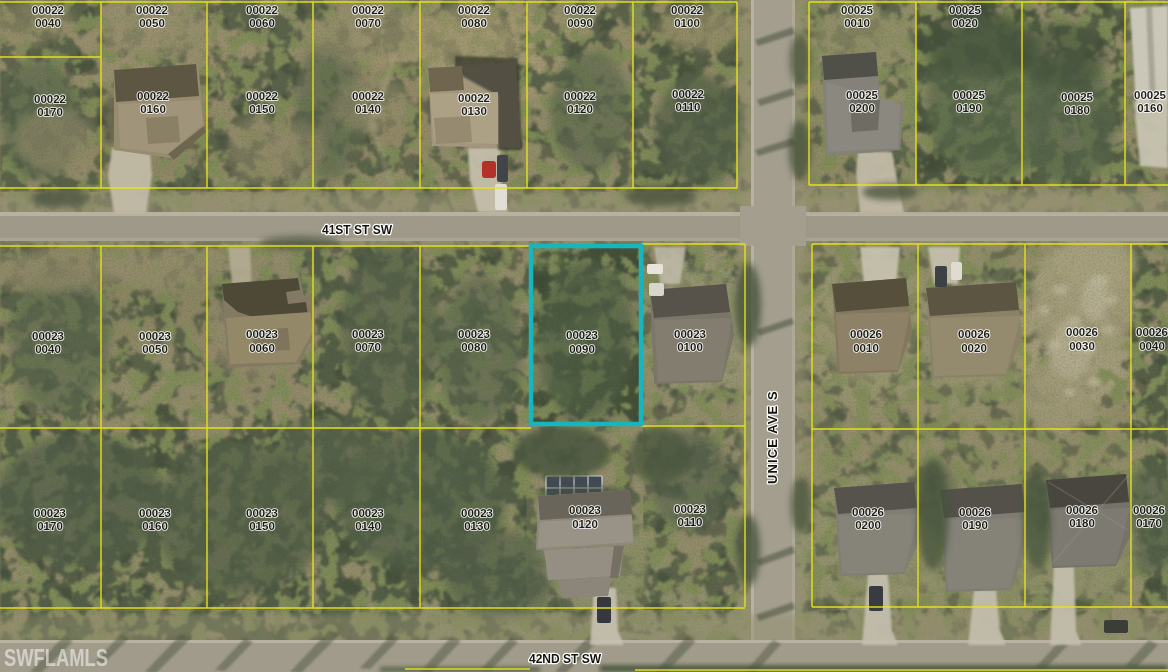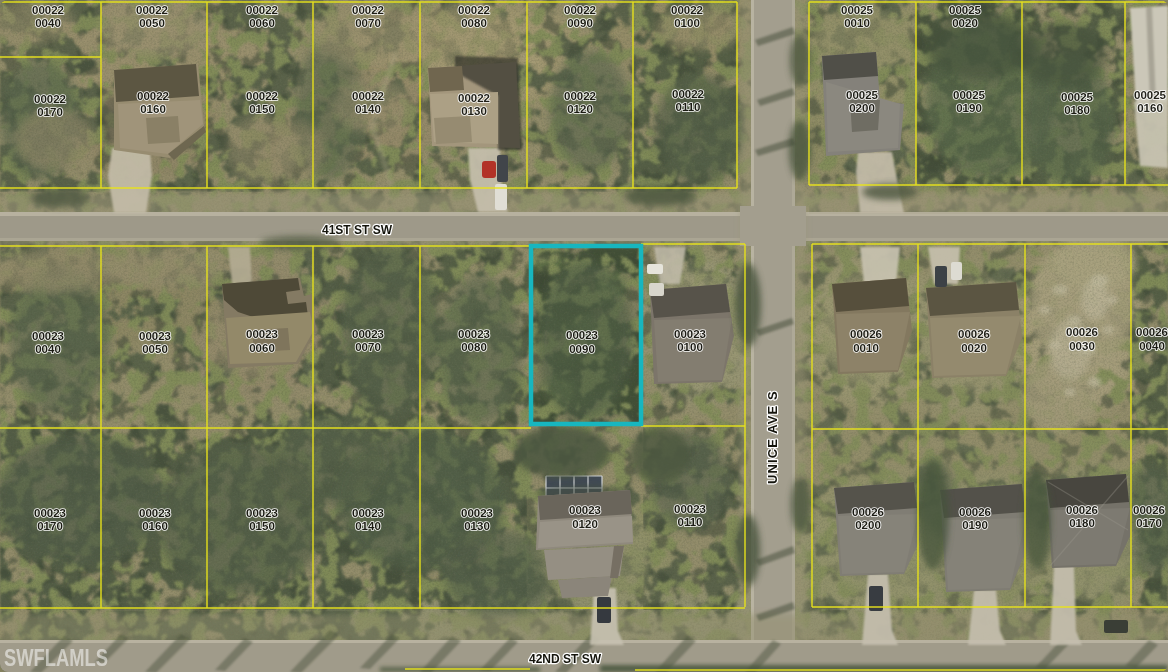--- a/index.html
+++ b/index.html
@@ -1,17 +1,17 @@
 <!DOCTYPE html>
 <html><head>
 <meta charset="utf-8">
 <style>
 html,body{margin:0;padding:0;background:#84815f;}
 *{font-family:"Liberation Sans",sans-serif;}
-#map{position:relative;width:1168px;height:672px;overflow:hidden;border-radius:8px;}
+#map{position:relative;width:1168px;height:672px;overflow:hidden;}
 </style>
 </head>
 <body>
 
 <div id="map">
 <svg width="1168" height="672" viewBox="0 0 1168 672">
 <defs>
 <filter id="grain" x="0" y="0" width="100%" height="100%">
   <feTurbulence type="fractalNoise" baseFrequency="0.55" numOctaves="2" seed="11" result="n"></feTurbulence>
   <feColorMatrix in="n" type="matrix" values="0 0 0 0 0  0 0 0 0 0  0 0 0 0 0  0.9 0.9 0 0 -0.75" result="a"></feColorMatrix>

